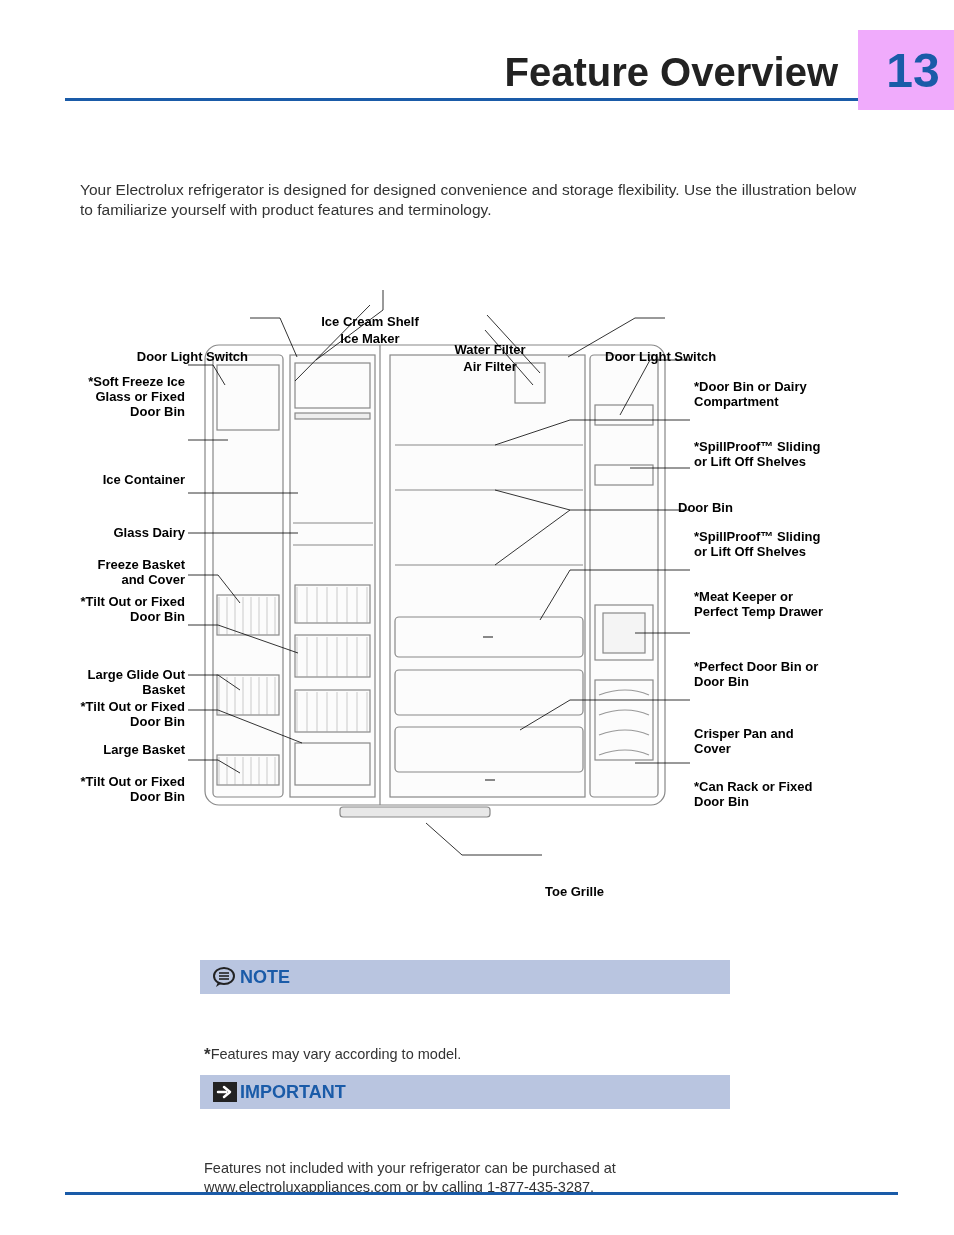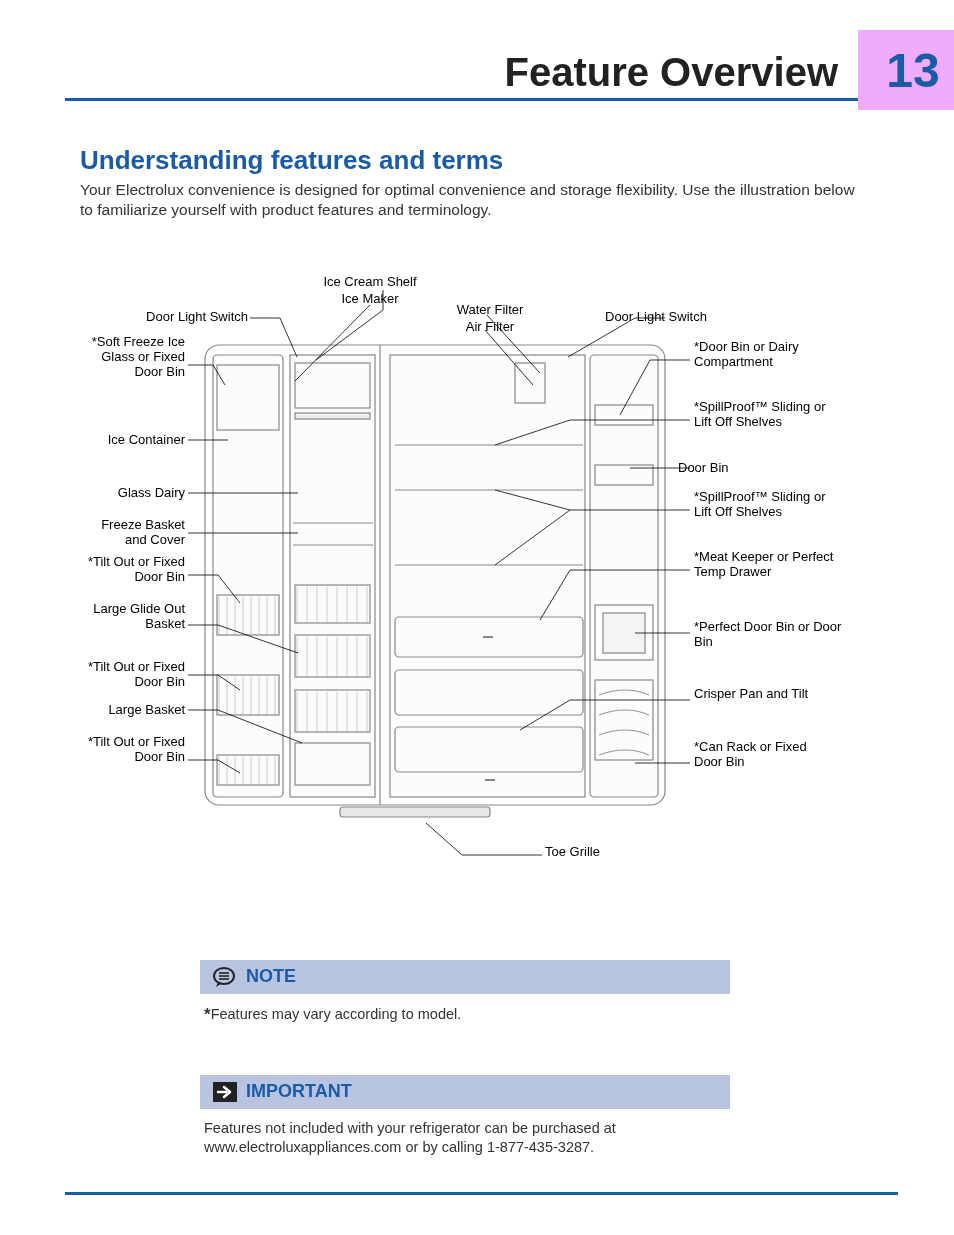--- a/index.html
+++ b/index.html
@@ -74,23 +74,24 @@
   .diagram-area {
     position: absolute;
     top: 275px;
     left: 80px;
     width: 760px;
     height: 600px;
   }
   .label {
     position: absolute;
     font-size: 13px;
-    font-weight: normal;
+    font-weight: bold;
     line-height: 1.15;
     color: #000;
+    margin-top: 40px;
   }
   .label.left { text-align: right; }
   .label.right { text-align: left; }
   .label.top-center { text-align: center; }
   .fridge-svg {
     position: absolute;
     top: 60px;
     left: 115px;
     width: 480px;
     height: 490px;
@@ -103,32 +104,34 @@
   }
   .callout-box {
     position: absolute;
     left: 200px;
     width: 530px;
   }
   .callout-header {
     background: #b9c5e0;
     padding: 6px 12px;
     display: flex;
-    gap: 8px;
+    align-items: center;
+    gap: 2px;
   }
   .callout-header .title {
     font-size: 18px;
     font-weight: bold;
     color: #1a5ba8;
   }
   .callout-body {
     padding: 10px 4px;
     font-size: 14.5px;
     color: #333;
     line-height: 1.3;
+    margin-top: 40px;
   }
   .asterisk { font-size: 17px; font-weight: bold; vertical-align: -1px; }
   .icon-box {
     width: 26px;
     height: 22px;
     display: inline-flex;
     align-items: center;
     justify-content: center;
     color: #222;
   }
@@ -146,22 +149,21 @@
 <div class="page">
 
   <div class="header-row">
     <div class="page-title">Feature Overview</div>
     <div class="page-num-box">
       <span class="page-num">13</span>
     </div>
   </div>
   <div class="header-rule"></div>
 
-  <div class="section-title">Understanding features and terms</div>
-  <div class="intro-text">Your Electrolux convenience is designed for optimal convenience and storage flexibility. Use the illustration below to familiarize yourself with product features and terminology.</div>
+  <div class="intro-text">Your Electrolux refrigerator is designed for designed convenience and storage flexibility. Use the illustration below to familiarize yourself with product features and terminology.</div>
 
   <div class="diagram-area">
 
     <svg class="fridge-svg" viewBox="0 0 480 490">
       <g stroke="#888" stroke-width="1.2" fill="none">
 
         <rect x="10" y="10" width="460" height="460" rx="14" fill="#fff"></rect>
 
         <line x1="185" y1="10" x2="185" y2="470"></line>
 
@@ -252,32 +254,32 @@
     <div class="label top-center" style="top:28px;left:330px;width:160px">Water Filter</div>
     <div class="label top-center" style="top:45px;left:345px;width:130px">Air Filter</div>
     <div class="label left" style="top:35px;left:0;width:168px">Door Light Switch</div>
     <div class="label right" style="top:35px;left:525px;width:160px">Door Light Switch</div>
 
     <div class="label left" style="top:60px;left:0;width:105px">*Soft Freeze Ice Glass or Fixed Door Bin</div>
     <div class="label left" style="top:158px;left:0;width:105px">Ice Container</div>
     <div class="label left" style="top:211px;left:0;width:105px">Glass Dairy</div>
     <div class="label left" style="top:243px;left:0;width:105px">Freeze Basket and Cover</div>
     <div class="label left" style="top:280px;left:0;width:105px">*Tilt Out or Fixed Door Bin</div>
-    <div class="label left" style="top:327px;left:0;width:105px">Large Glide Out Basket</div>
+    <div class="label left" style="top:353px;left:0;width:105px">Large Glide Out Basket</div>
     <div class="label left" style="top:385px;left:0;width:105px">*Tilt Out or Fixed Door Bin</div>
     <div class="label left" style="top:428px;left:0;width:105px">Large Basket</div>
     <div class="label left" style="top:460px;left:0;width:105px">*Tilt Out or Fixed Door Bin</div>
 
     <div class="label right" style="top:65px;left:614px;width:140px">*Door Bin or Dairy Compartment</div>
     <div class="label right" style="top:125px;left:614px;width:140px">*SpillProof™ Sliding or Lift Off Shelves</div>
     <div class="label right" style="top:186px;left:598px;width:140px">Door Bin</div>
     <div class="label right" style="top:215px;left:614px;width:140px">*SpillProof™ Sliding or Lift Off Shelves</div>
     <div class="label right" style="top:275px;left:614px;width:140px">*Meat Keeper or Perfect Temp Drawer</div>
     <div class="label right" style="top:345px;left:614px;width:150px">*Perfect Door Bin or Door Bin</div>
-    <div class="label right" style="top:412px;left:614px;width:140px">Crisper Pan and Tilt</div>
+    <div class="label right" style="top:412px;left:614px;width:140px">Crisper Pan and Cover</div>
     <div class="label right" style="top:465px;left:614px;width:140px">*Can Rack or Fixed Door Bin</div>
 
     <div class="label right" style="top:570px;left:465px;width:120px">Toe Grille</div>
   </div>
 
   <div class="callout-box" style="top:960px">
     <div class="callout-header">
       <span class="icon-box">
         <svg width="26" height="22" viewBox="0 0 26 22">
             <ellipse cx="12" cy="10" rx="10" ry="8" fill="none" stroke="#222" stroke-width="2"></ellipse>

